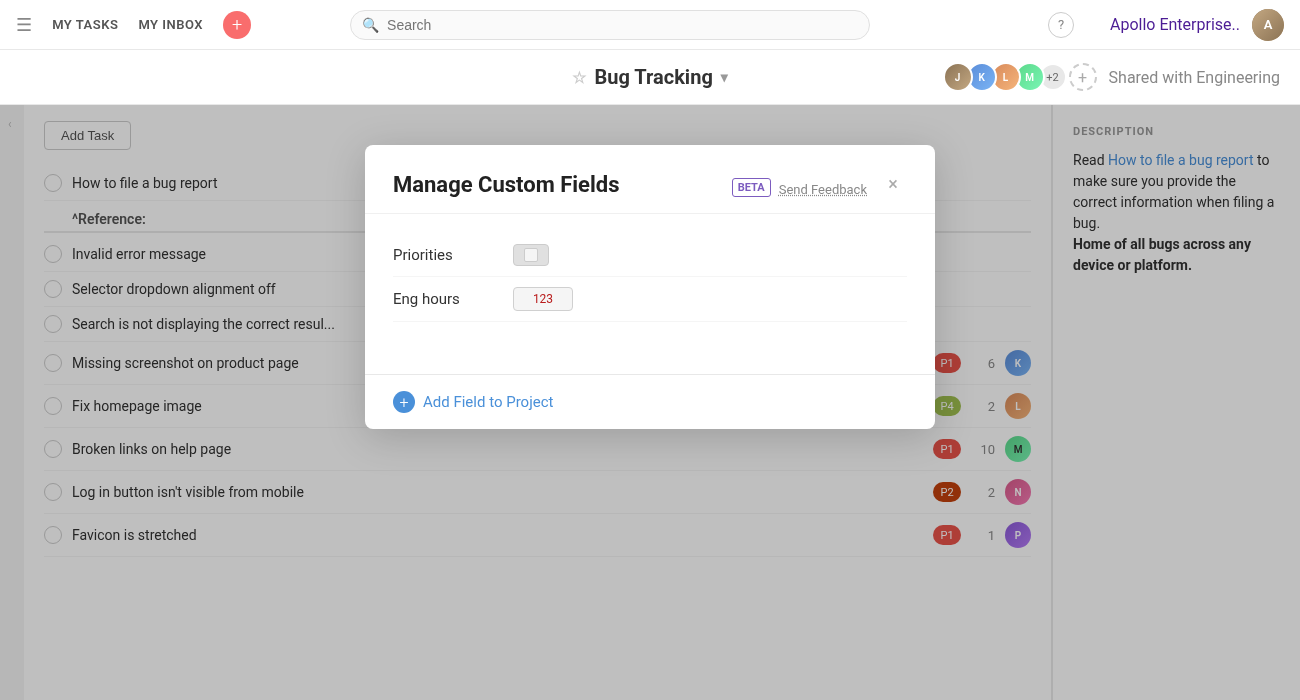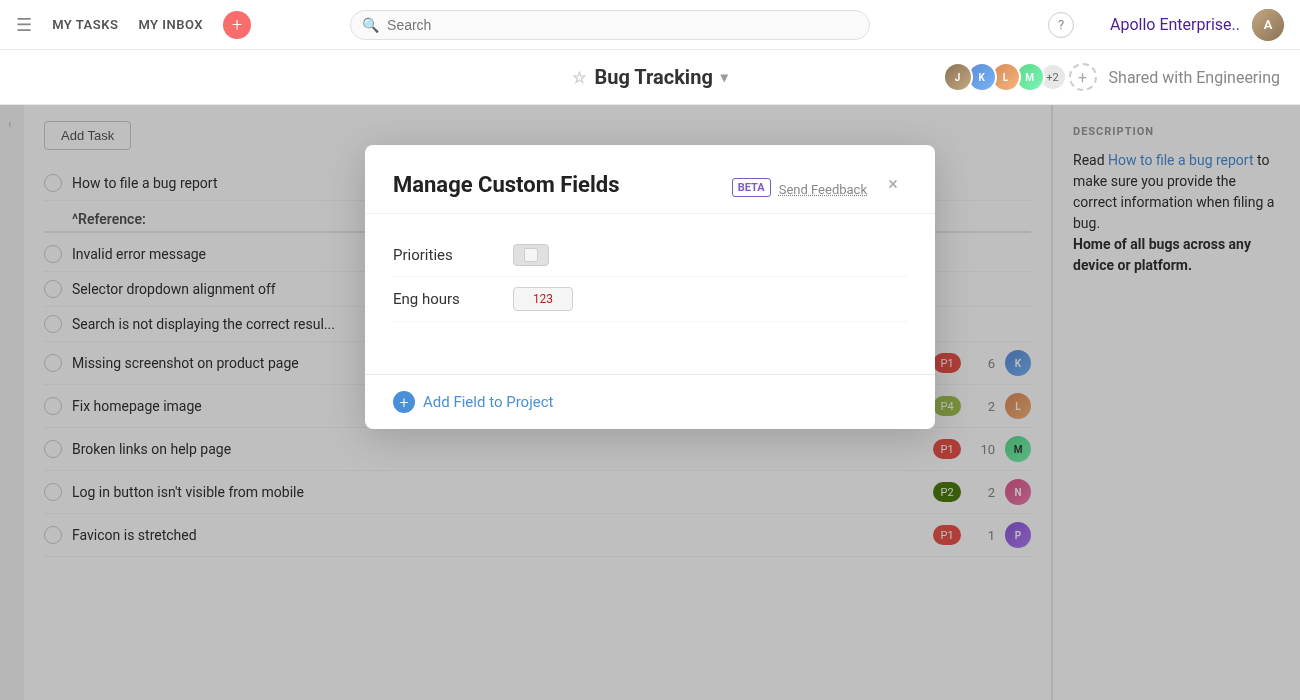--- a/index.html
+++ b/index.html
@@ -254,21 +254,21 @@
       height: 20px;
       border-radius: 10px;
       display: flex;
       align-items: center;
       justify-content: center;
       font-size: 11px;
       font-weight: 400;
       color: white;
     }
     .p1 { background: #e8534a; }
-    .p2 { background: #4d7c0f; }
+    .p2 { background: #c2410c; }
     .p4 { background: #a0c050; }
     .task-hours {
       font-size: 13px;
       color: #888;
       width: 24px;
       text-align: right;
     }
     .task-assignee {
       width: 26px;
       height: 26px;

